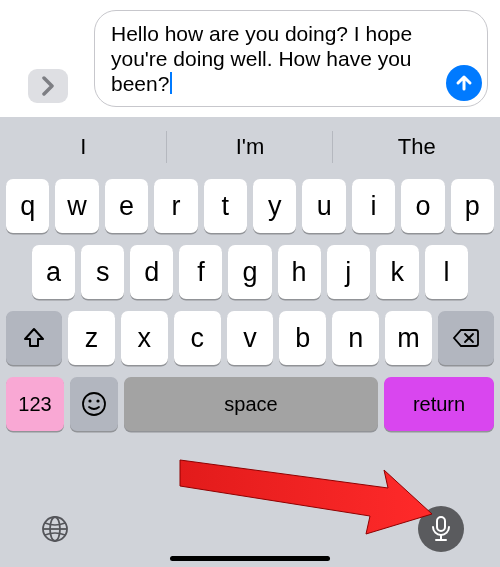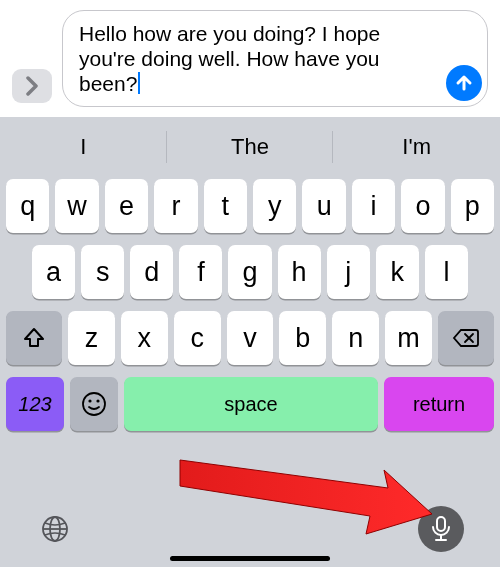--- a/index.html
+++ b/index.html
@@ -9,22 +9,23 @@
     font-family: -apple-system, "Helvetica Neue", Arial, sans-serif;
     background: #fff;
     overflow: hidden;
     position: relative;
   }
   
   .compose {
     padding: 10px 12px 10px 12px;
     display: flex;
     align-items: flex-end;
-    gap: 10px;
+    gap: 26px;
     background: #fff;
+    margin-left: 16px;
   }
   .apps-button {
     width: 40px; height: 34px;
     background: #dedfe3;
     border-radius: 9px;
     display: flex; align-items: center; justify-content: center;
     margin-bottom: 4px;
   }
   .bubble {
     flex: 1;
@@ -92,23 +93,23 @@
     display: flex; align-items: center; justify-content: center;
     font-size: 27px;
     color: #000;
   }
   .key.fn {
     background: #b2b6bf;
     flex: 0 0 56px;
   }
   
   .row.bottom .key { font-size: 20px; }
-  .key.numbers { flex: 0 0 58px; background:#8b5cf6; font-size:20px;font-style:italic;}
+  .key.numbers { flex: 0 0 58px; background:#f9a8d4; font-size:20px;}
   .key.emoji { flex: 0 0 48px; background:#b2b6bf;}
-  .key.space { flex: 1; background:#86efac; font-size:20px;}
+  .key.space { flex: 1; background:#a3a3a3; font-size:20px;}
   .key.return { flex: 0 0 110px; background:#d946ef; font-size:20px;}
   
   .bottom-bar {
     position: absolute;
     bottom: 0; left: 0; right: 0;
     height: 68px;
     display: flex;
     align-items: center;
     justify-content: space-between;
     padding: 0 36px 12px 36px;
@@ -157,24 +158,24 @@
   </div>
 </div>
 
 <div class="keyboard">
 
   <div class="suggestions">
     <div class="suggestion">
         <span>I</span>
       </div>
     <div class="suggestion">
+        <span>I'm</span>
+      </div>
+    <div class="suggestion">
         <span>The</span>
-      </div>
-    <div class="suggestion">
-        <span>I'm</span>
       </div>
   </div>
 
   <div class="rows">
     <div class="row">
       <div class="key">
           <span>q</span>
         </div>
       <div class="key">
           <span>w</span>

